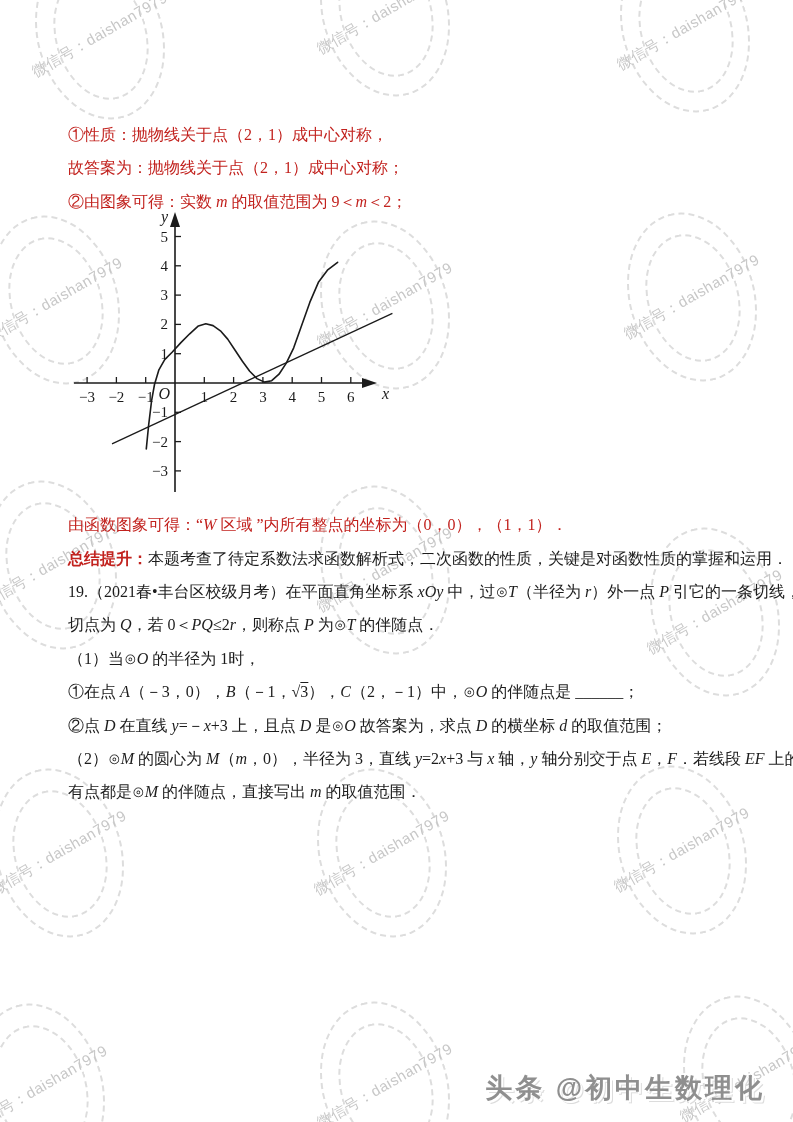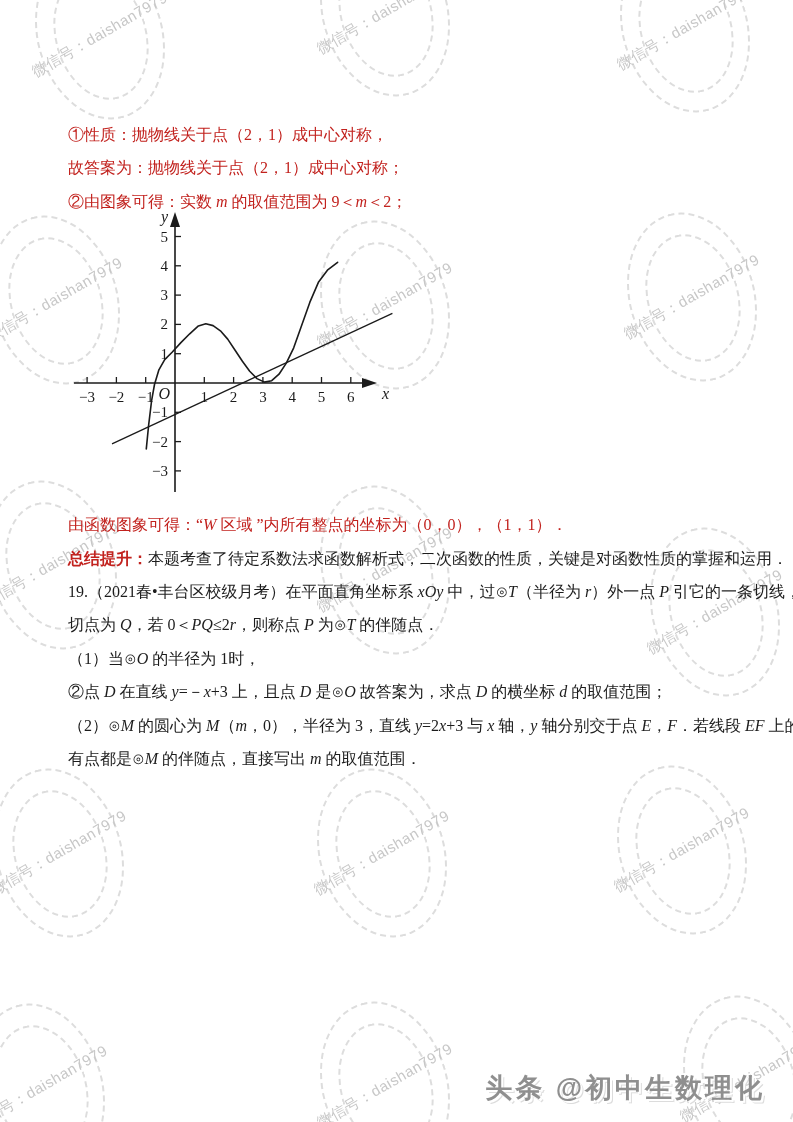--- a/index.html
+++ b/index.html
@@ -169,18 +169,19 @@
           <text x="108" y="14" text-anchor="end" class="itl">y</text>
           <path d="M86.3 240.9 L88.6 217.5 L91.6 192.6 L94.5 176.5 L98.9 161.8 L104.7 151.6 L112.1 144.2 L120.9 134.6 L129.7 125.8 L138.4 117.9 L145.8 115.8 L153.1 117.6 L160.4 122.8 L167.7 131.1 L175.1 142.2 L182.4 153.3 L189.7 163.3 L197.0 170.6 L204.4 174.1 L211.7 172.7 L219.0 166.2 L226.3 155.1 L233.7 139.8 L241.0 119.3 L249.8 94.4 L258.6 73.9 L267.4 62.2 L277.6 54.3" fill="none" stroke="#1b1b1b" stroke-width="1.6" stroke-linejoin="round" stroke-linecap="round"></path>
           <path d="M52.0 235.9 L332.4 105.3" fill="none" stroke="#1b1b1b" stroke-width="1.3"></path>
         </svg>
       </div>
       <div class="line red"><span>由函数图象可得：“</span><span class="it">W</span><span> 区域 ”内所有整点的坐标为（0，0），（1，1）．</span></div>
       <div class="line"><span class="red b">总结提升：</span><span>本题考查了待定系数法求函数解析式，二次函数的性质，关键是对函数性质的掌握和运用．</span></div>
       <div class="line"><span>19.（2021春•丰台区校级月考）在平面直角坐标系 </span><span class="it">xOy</span><span> 中，过⊙</span><span class="it">T</span><span>（半径为 </span><span class="it">r</span><span>）外一点 </span><span class="it">P</span><span> 引它的一条切线，</span></div>
       <div class="line"><span>切点为 </span><span class="it">Q</span><span>，若 0＜</span><span class="it">PQ</span><span>≤2</span><span class="it">r</span><span>，则称点 </span><span class="it">P</span><span> 为⊙</span><span class="it">T</span><span> 的伴随点．</span></div>
       <div class="line"><span>（1）当⊙</span><span class="it">O</span><span> 的半径为 1时，</span></div>
+      <div class="line"><span>①在点 </span><span class="it">A</span><span>（－3，0），</span><span class="it">B</span><span>（－1，√</span><span class="ol">3</span><span>），</span><span class="it">C</span><span>（2，－1）中，⊙</span><span class="it">O</span><span> 的伴随点是 </span><span>______</span><span>；</span></div>
       <div class="line"><span>②点 </span><span class="it">D</span><span> 在直线 </span><span class="it">y</span><span>=－</span><span class="it">x</span><span>+3 上，且点 </span><span class="it">D</span><span> 是⊙</span><span class="it">O</span><span> 故答案为，求点 </span><span class="it">D</span><span> 的横坐标 </span><span class="it">d</span><span> 的取值范围；</span></div>
       <div class="line"><span>（2）⊙</span><span class="it">M</span><span> 的圆心为 </span><span class="it">M</span><span>（</span><span class="it">m</span><span>，0），半径为 3，直线 </span><span class="it">y</span><span>=2</span><span class="it">x</span><span>+3 与 </span><span class="it">x</span><span> 轴，</span><span class="it">y</span><span> 轴分别交于点 </span><span class="it">E</span><span>，</span><span class="it">F</span><span>．若线段 </span><span class="it">EF</span><span> 上的所</span></div>
       <div class="line"><span>有点都是⊙</span><span class="it">M</span><span> 的伴随点，直接写出 </span><span class="it">m</span><span> 的取值范围．</span></div>
     </div>
   <div class="branding">头条 @初中生数理化</div>
 </div>
 
 </body></html>

